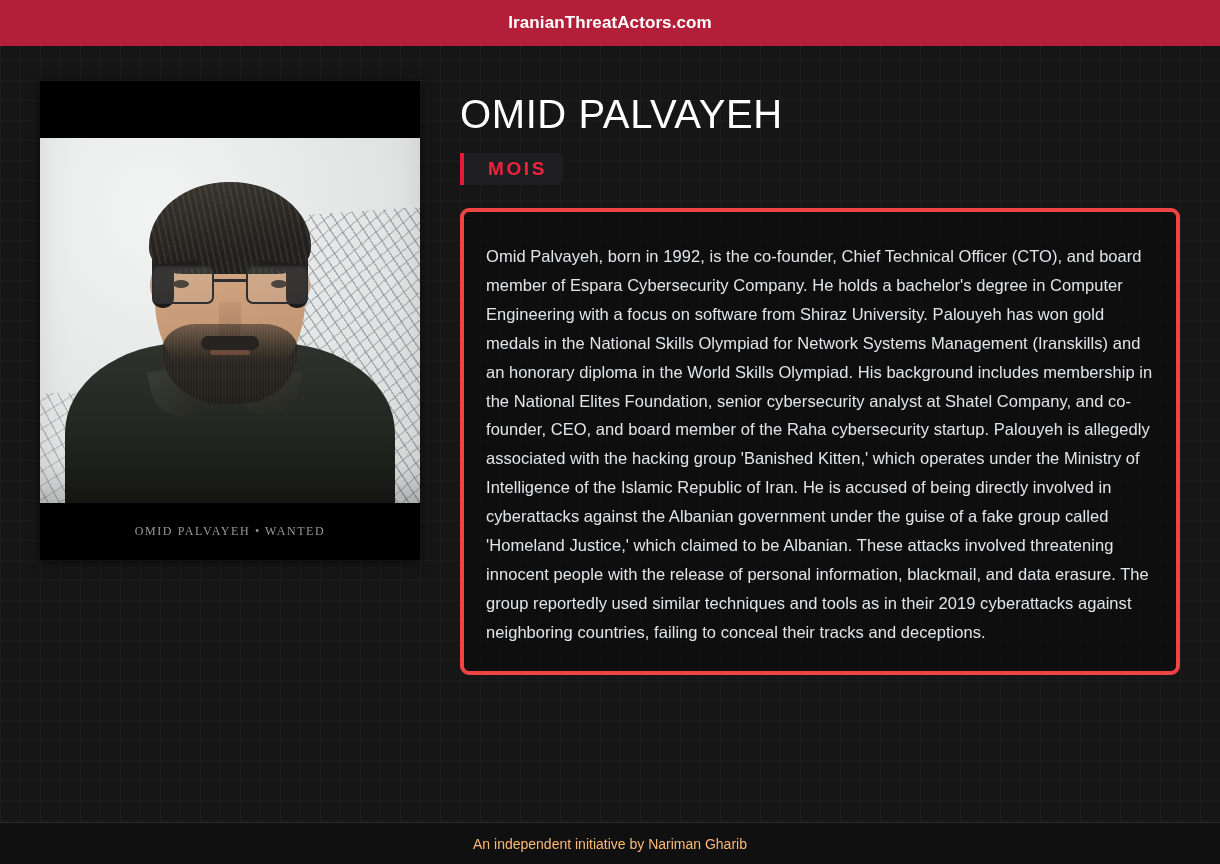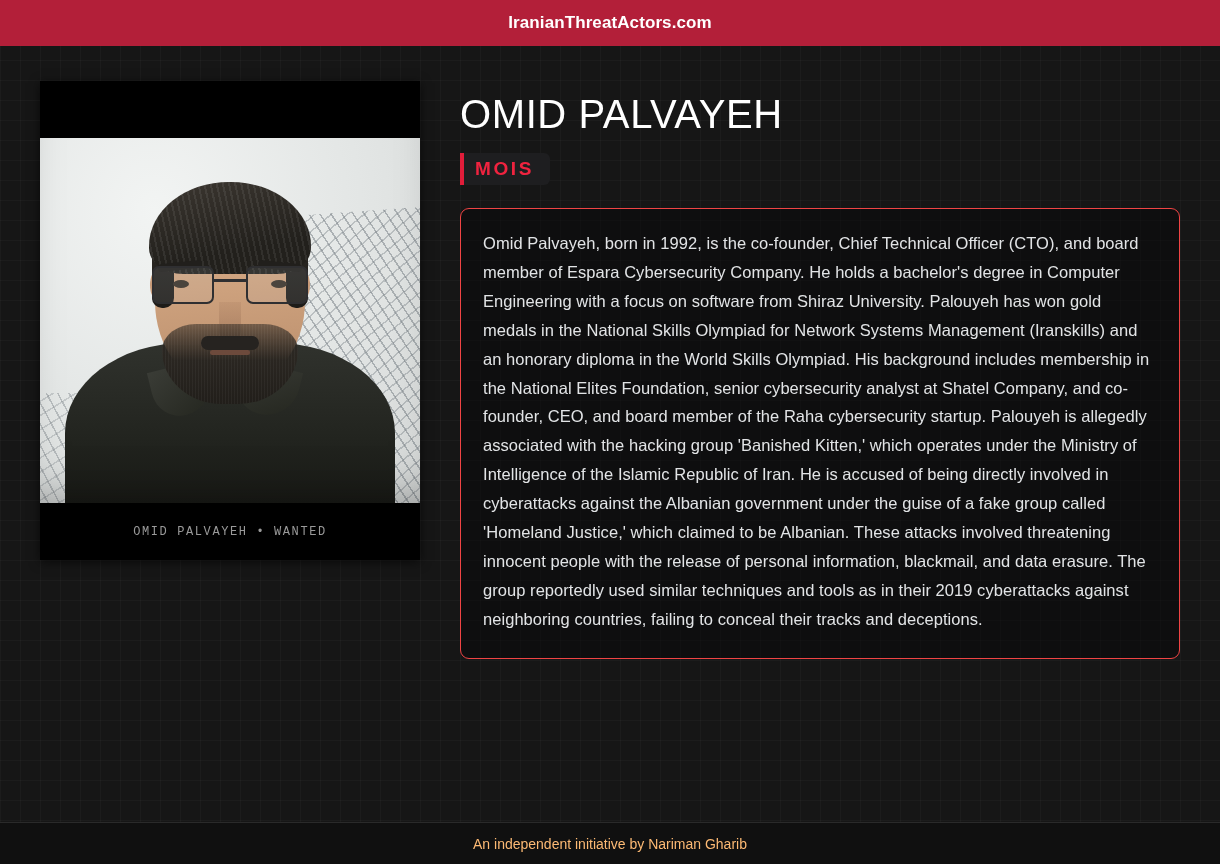--- a/index.html
+++ b/index.html
@@ -212,21 +212,21 @@
     box-shadow:inset 0 -30px 50px -28px rgba(0,0,0,0.35);
     pointer-events:none;
   }
 
   #photo-caption {
     height:57px;
     background:#000;
     display:flex; align-items:center; justify-content:center;
   }
   #photo-caption .cap-text {
-    font-family:Liberation Mono, monospace;
+    font-family:Liberation Serif, serif;
     font-size:12px;
     color:#9a9a9a;
     letter-spacing:1.6px;
   }
 
   
   #detail-col { flex:1 1 auto; min-width:0; padding-top:0; }
 
   #subject-name {
     color:#ffffff;
@@ -236,36 +236,36 @@
     line-height:1.05;
     margin-top:12px;
   }
 
   #affiliation-badge {
     display:inline-flex; align-items:center;
     margin-top:18px;
     background:#1e1e20;
     border-left:4px solid #e11d3a;
     border-radius:0 6px 6px 0;
-    padding:5px 16px 5px 11px;
+    padding:5px 16px 5px 24px;
   }
   #affiliation-badge .badge-text {
     color:#f0233f;
     font-size:19px;
     font-weight:bold;
     letter-spacing:2.6px;
   }
 
   #bio-panel {
     margin-top:23px;
     width:720px;
-    border:1px solid #ef4444;
+    border:4px solid #ef4444;
     border-radius:9px;
     background:rgba(10,10,11,0.55);
-    padding:20px 22px 24px 22px;
+    padding:30px 22px 24px 22px;
   }
   #bio-panel .bio-text {
     color:#e2e4e6;
     font-size:16.5px;
     line-height:28.9px;
     letter-spacing:0.05px;
   }
 
   
   #site-footer {

